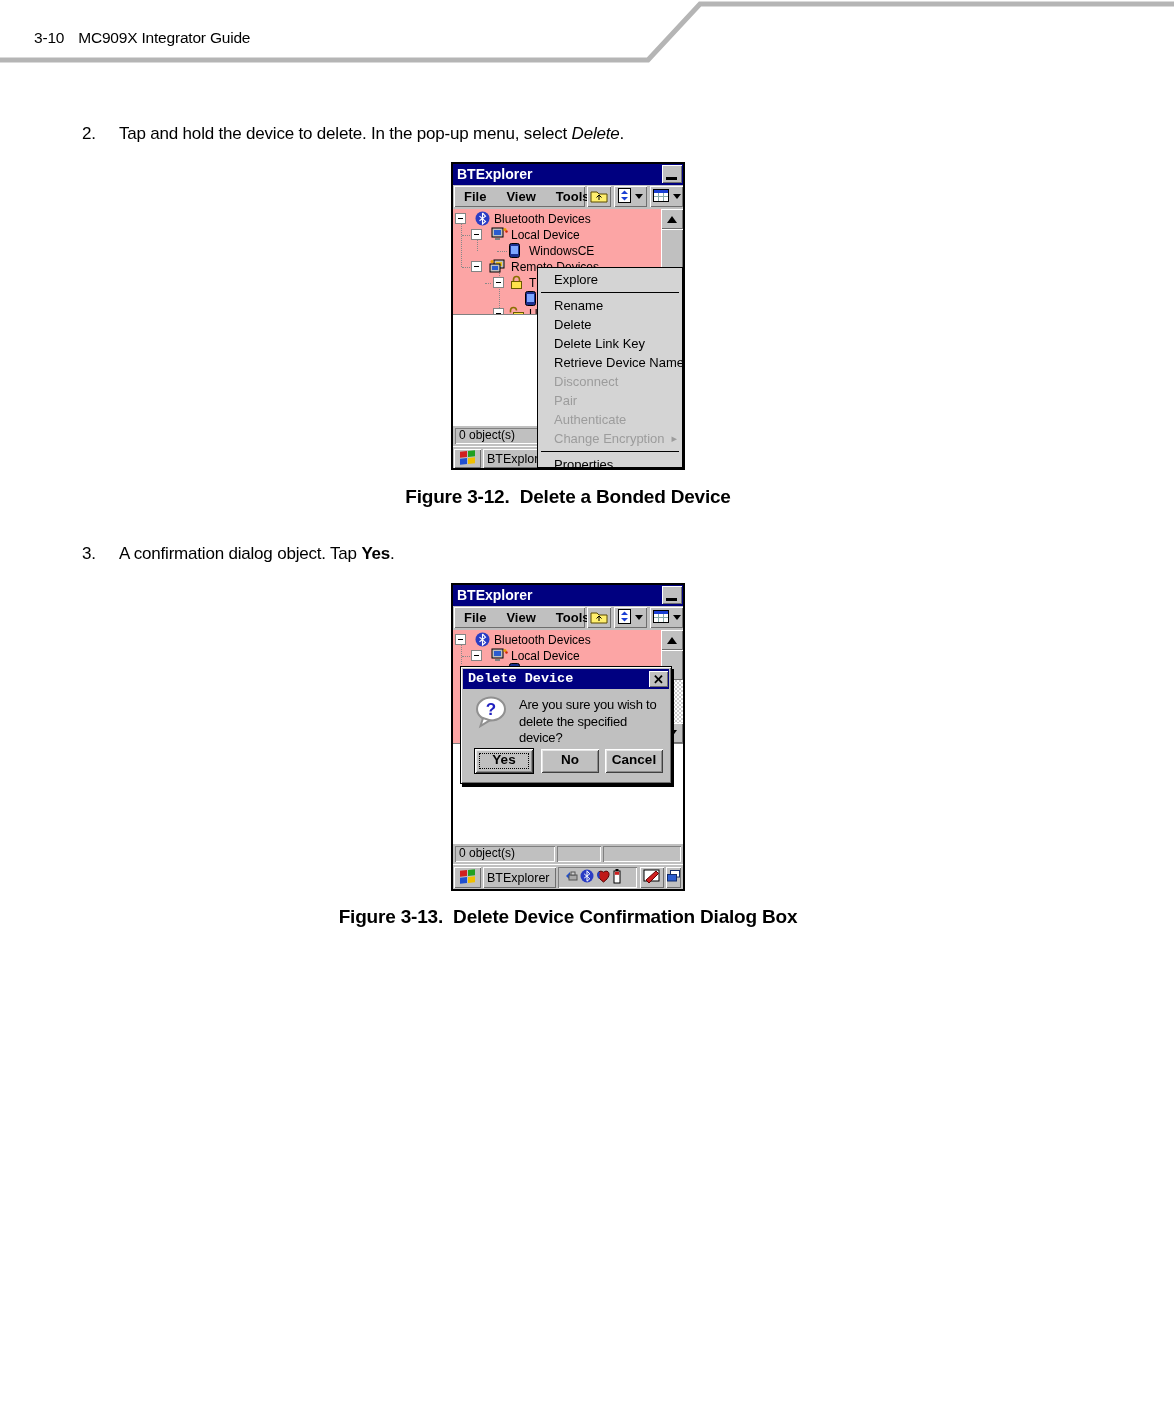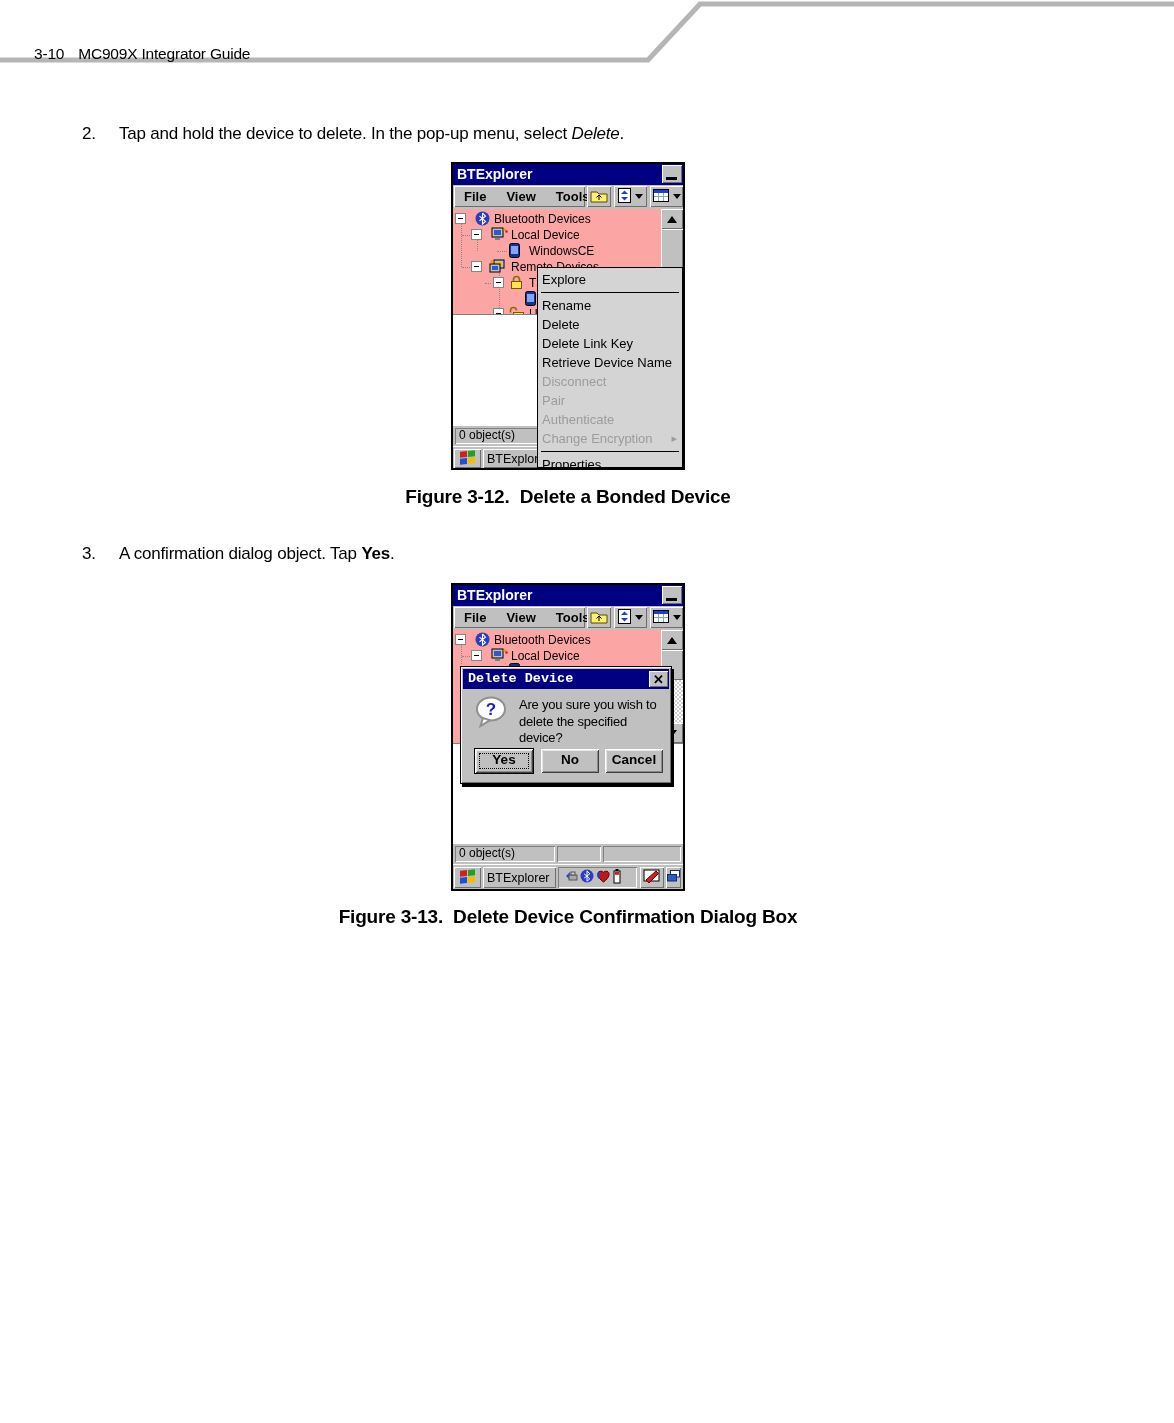--- a/index.html
+++ b/index.html
@@ -3,21 +3,21 @@
 <meta charset="utf-8">
 <style>
   html,body{margin:0;padding:0;}
   body{
     position:relative;width:1174px;height:1423px;background:#fff;overflow:hidden;
     font-family:"Liberation Sans",sans-serif;color:#000;
   }
   .abs{position:absolute;}
   
   .page-header{position:absolute;top:29px;left:34px;display:flex;gap:14px;align-items:center;
-    font-size:15.5px;letter-spacing:-0.2px;margin-top:16px;}
+    font-size:15.5px;letter-spacing:-0.2px;}
   .doc-title{}
   .step{position:absolute;left:82px;font-size:17px;letter-spacing:-0.2px;}
   .step .num{display:inline-block;width:37px;}
   .em-i{font-style:italic;}
   .em-b{font-weight:bold;}
   .fig-caption{position:absolute;left:568px;transform:translateX(-50%);
     font-size:19px;font-weight:bold;white-space:pre;letter-spacing:-0.2px;}
   
   .shot{position:absolute;width:234px;height:308px;background:#c0c0c0;border:2px solid #000;
     box-sizing:border-box;overflow:hidden;font-size:12px;}
@@ -55,21 +55,21 @@
   .listpane{position:absolute;left:0;width:230px;background:#fff;box-shadow:inset 0 1px 0 #808080;}
   .statusbar{position:absolute;left:0;width:230px;background:#c0c0c0;}
   .spanel{position:absolute;top:2px;height:16px;font-size:12px;line-height:15px;padding-left:4px;}
   .taskbar{position:absolute;left:0;width:230px;background:#c0c0c0;border-top:1px solid #fff;}
   .tk-btn{position:absolute;top:2px;display:flex;align-items:center;}
   .tk-app{font-size:12.5px;padding-left:4px;overflow:hidden;white-space:nowrap;}
   .tray{position:absolute;top:2px;display:flex;align-items:center;gap:2px;padding:0 2px;}
   
   .ctxmenu{position:absolute;left:84px;top:103px;bottom:0;width:146px;background:#d4d4d4;
     border:1px solid #000;z-index:20;padding-top:2px;overflow:hidden;}
-  .cm-item{position:relative;height:19px;line-height:19px;padding-left:4px;font-size:13px;white-space:nowrap;}
+  .cm-item{position:relative;height:19px;line-height:19px;padding-left:16px;font-size:13px;white-space:nowrap;}
   .cm-item.disabled{color:#9c9c9c;}
   .cm-sep{border-top:1px solid #000;margin:3px 3px;}
   .cm-arrow{position:absolute;right:5px;top:0;font-size:11px;color:#9c9c9c;}
   
   .dialog{position:absolute;left:7px;top:81px;width:212px;height:118px;background:#c0c0c0;
     border:1px solid #000;z-index:30;
     box-shadow:2px 3px 0 #000, inset 1px 1px 0 #fff, inset -1px -1px 0 #707070;}
   .dlg-title{position:absolute;left:2px;right:2px;top:2px;height:20px;background:#000080;}
   .dlg-title .ttext{position:absolute;left:5px;top:2px;color:#fff;font-weight:bold;font-size:13.5px;font-family:Liberation Mono, monospace;}
   .x-btn{position:absolute;right:1px;top:2px;width:19px;height:16px;display:flex;align-items:center;

